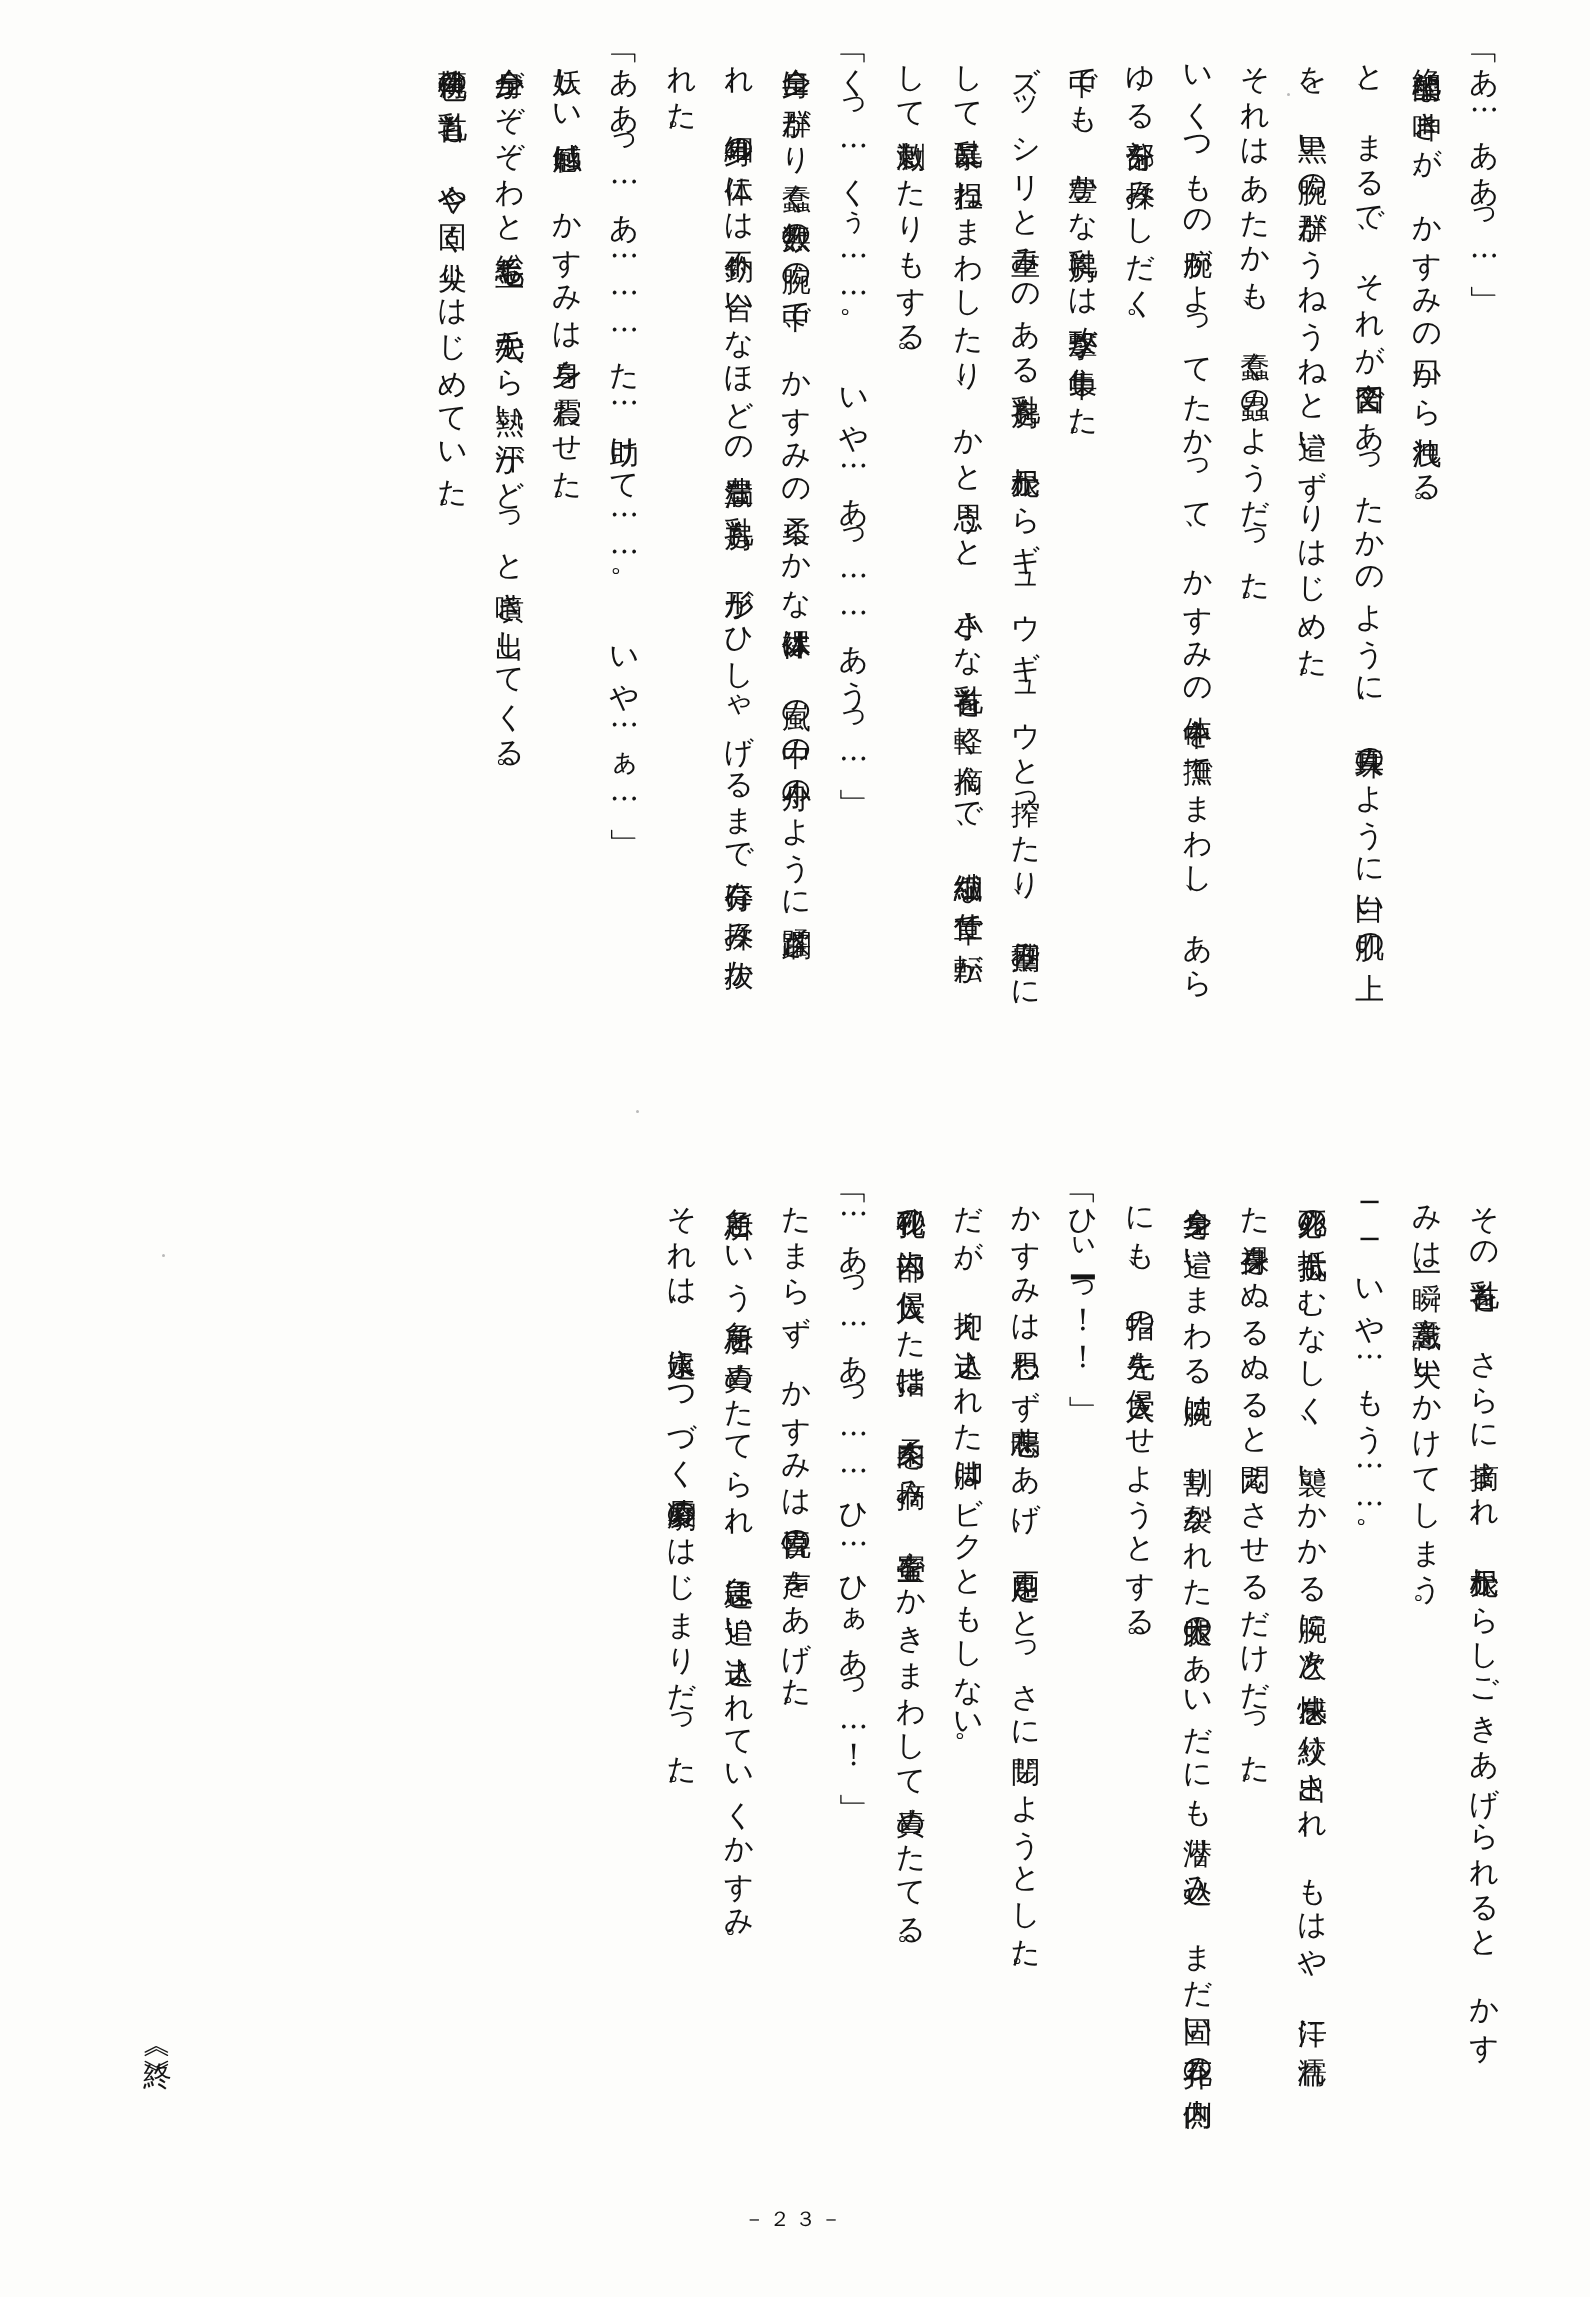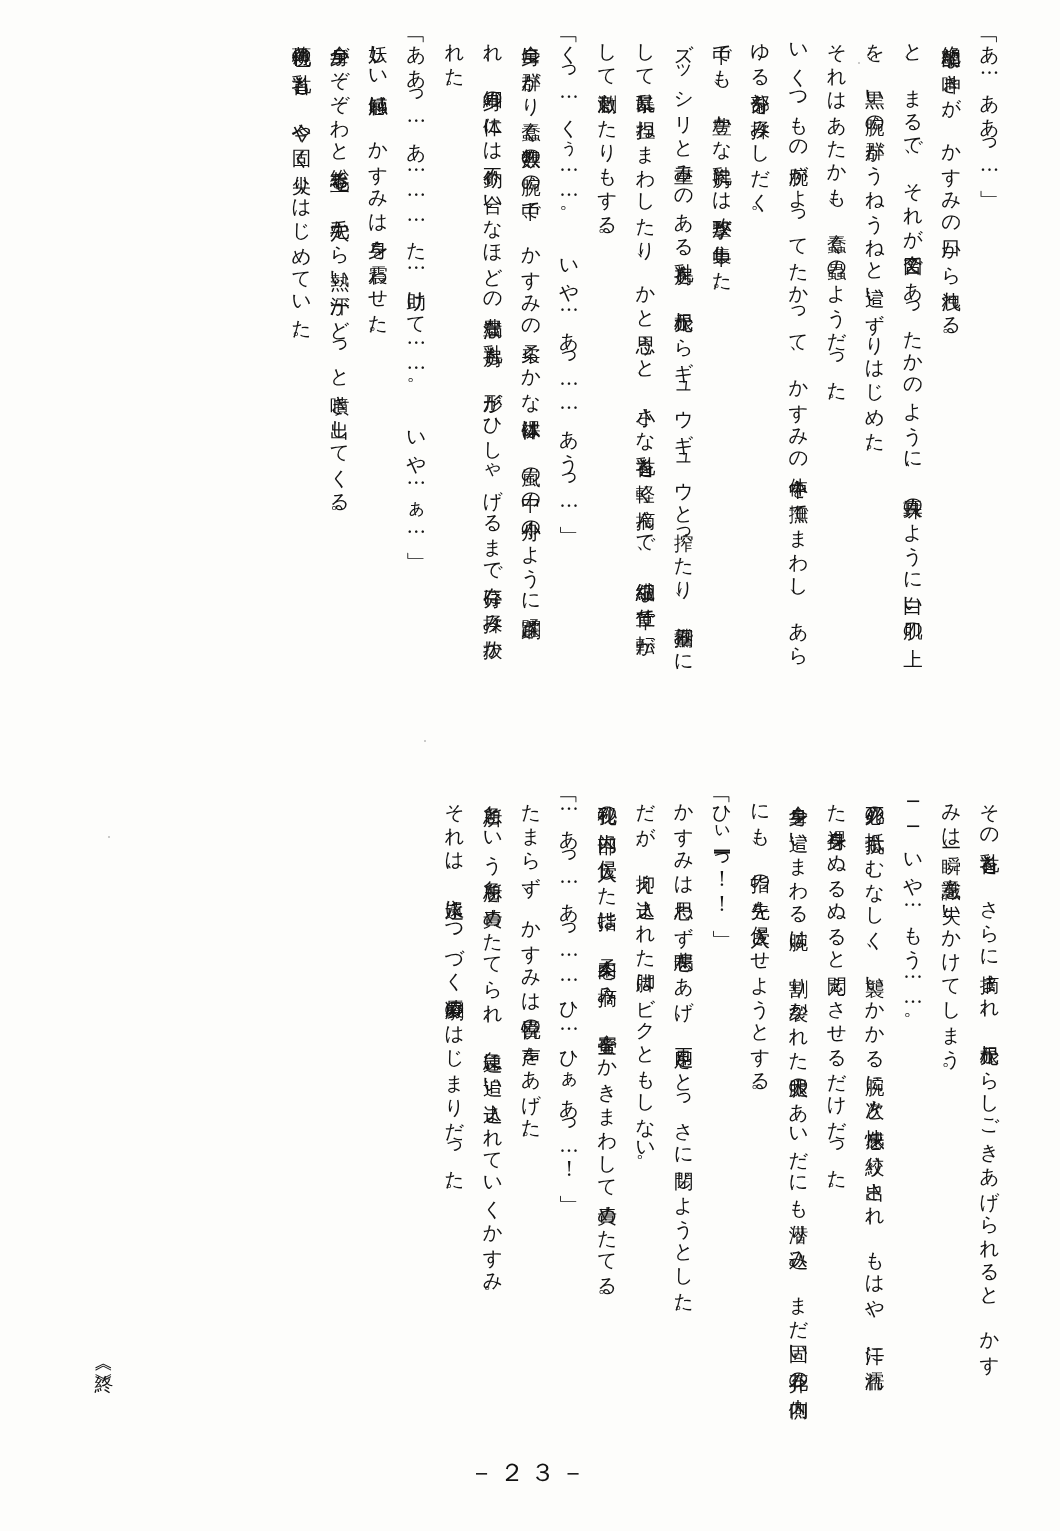--- a/index.html
+++ b/index.html
@@ -50,21 +50,21 @@
     height: 600px;
     width: 640px;
   }
 
   .page-number {
     position: absolute;
     bottom: 42px;
     left: 0;
     right: 0;
     text-align: center;
-    font-size: 25px;
+    font-size: 14px;
     letter-spacing: 0.22em;
     color: #121212;
     font-family: "DejaVu Serif", "Liberation Serif", serif;
     margin-top: 38px;
   }
 
   .end-mark {
     position: absolute;
     bottom: 168px;
     left: 92px;

